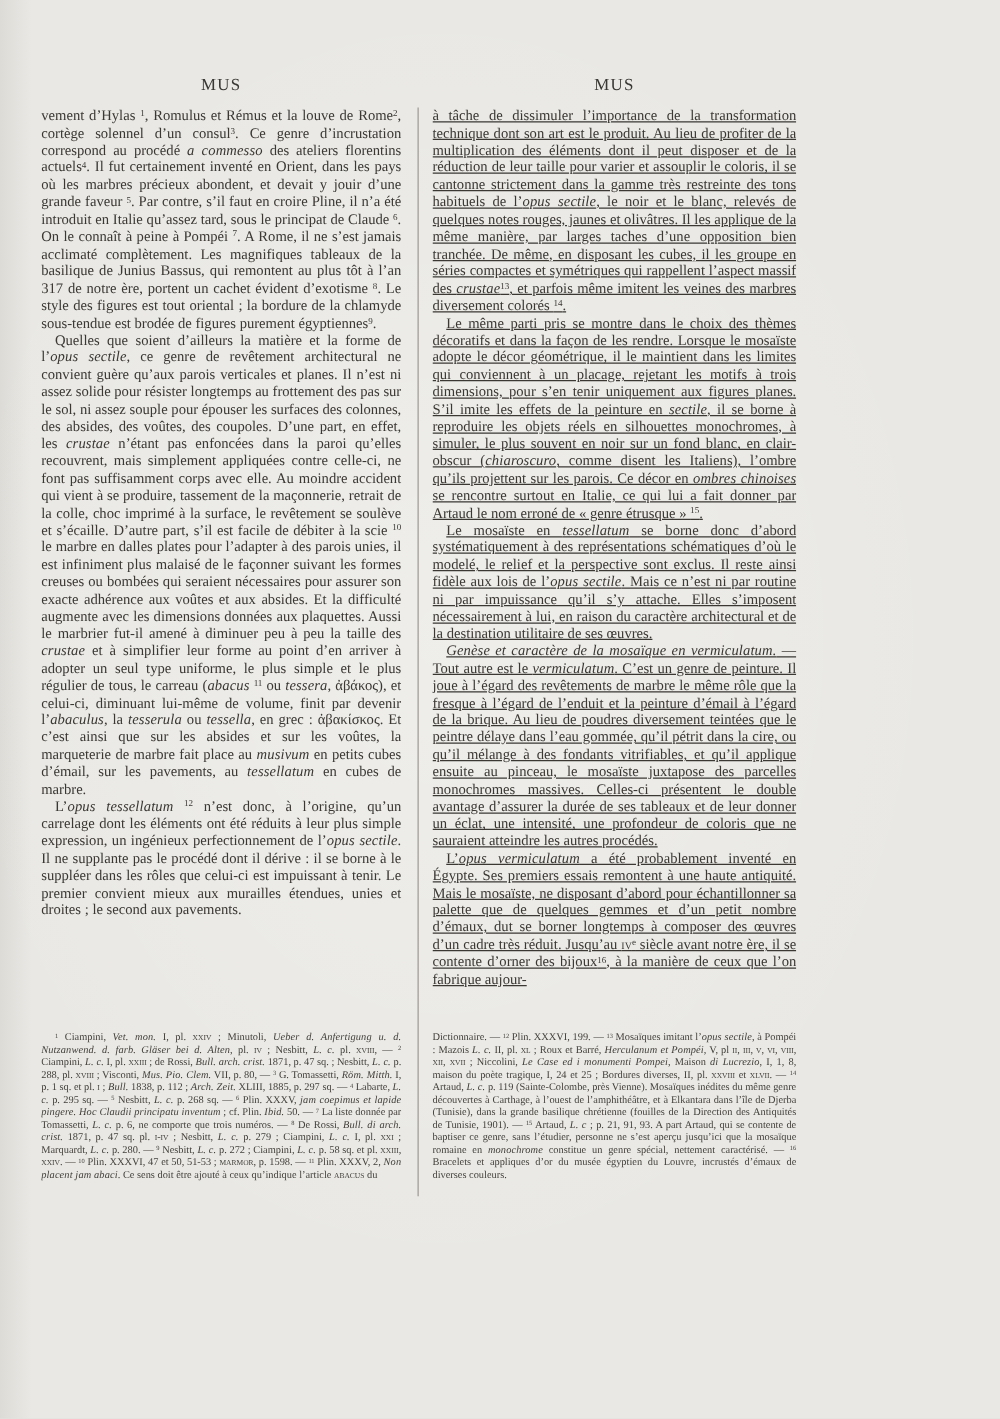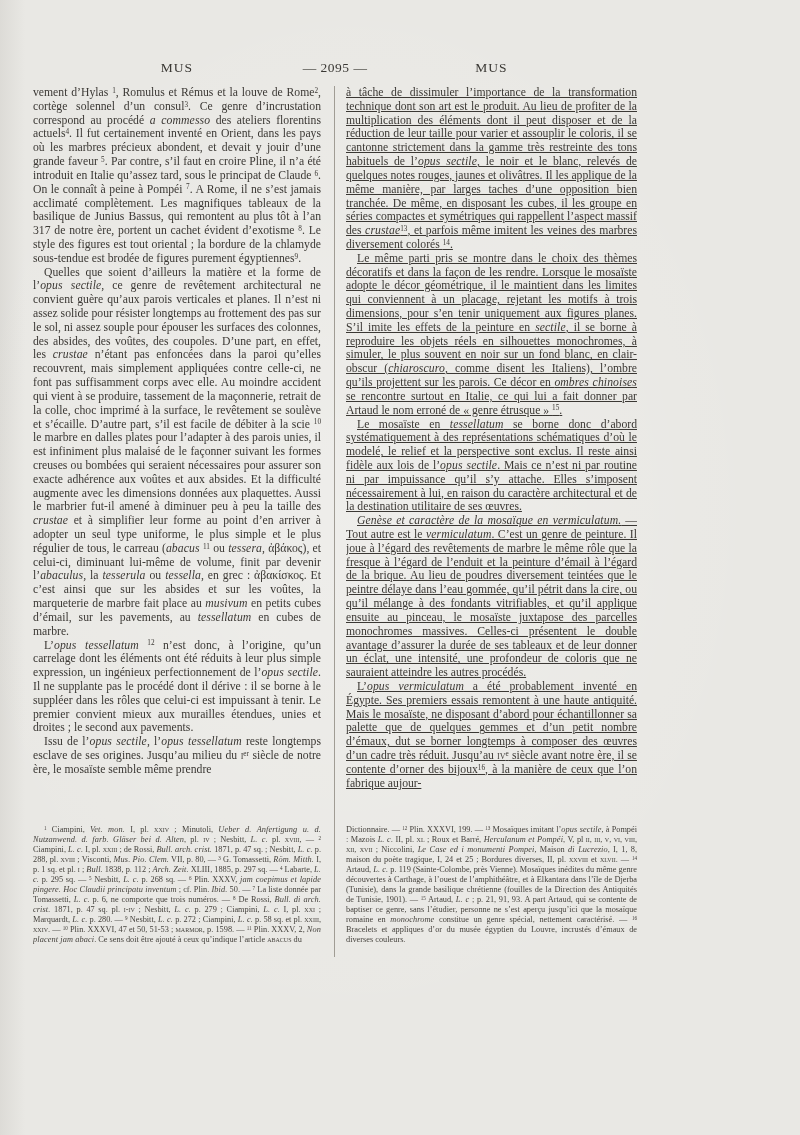--- a/index.html
+++ b/index.html
@@ -53,28 +53,26 @@
   sup{font-size:62%;vertical-align:baseline;position:relative;top:-0.45em;line-height:0;}
   .sc{font-variant:small-caps;}
   i{letter-spacing:0.1px;margin-top:46px;}
 </style>
 </head>
 <body>
 
 <div class="page">
 
   <div class="hdr-item hdr-left">MUS</div>
-  <div class="hdr-item hdr-center">— 2095 —</div>
   <div class="hdr-item hdr-right">MUS</div>
 
   <div class="col col-left">
       <p class="para">vement d’Hylas <sup>1</sup>, Romulus et Rémus et la louve de Rome<sup>2</sup>, cortège solennel d’un consul<sup>3</sup>. Ce genre d’incrustation correspond au procédé <i>a commesso</i> des ateliers florentins actuels<sup>4</sup>. Il fut certainement inventé en Orient, dans les pays où les marbres précieux abondent, et devait y jouir d’une grande faveur <sup>5</sup>. Par contre, s’il faut en croire Pline, il n’a été introduit en Italie qu’assez tard, sous le principat de Claude <sup>6</sup>. On le connaît à peine à Pompéi <sup>7</sup>. A Rome, il ne s’est jamais acclimaté complètement. Les magnifiques tableaux de la basilique de Junius Bassus, qui remontent au plus tôt à l’an 317 de notre ère, portent un cachet évident d’exotisme <sup>8</sup>. Le style des figures est tout oriental ; la bordure de la chlamyde sous-tendue est brodée de figures purement égyptiennes<sup>9</sup>.</p>
       <p class="para ind">Quelles que soient d’ailleurs la matière et la forme de l’<i>opus sectile</i>, ce genre de revêtement architectural ne convient guère qu’aux parois verticales et planes. Il n’est ni assez solide pour résister longtemps au frottement des pas sur le sol, ni assez souple pour épouser les surfaces des colonnes, des absides, des voûtes, des coupoles. D’une part, en effet, les <i>crustae</i> n’étant pas enfoncées dans la paroi qu’elles recouvrent, mais simplement appliquées contre celle-ci, ne font pas suffisamment corps avec elle. Au moindre accident qui vient à se produire, tassement de la maçonnerie, retrait de la colle, choc imprimé à la surface, le revêtement se soulève et s’écaille. D’autre part, s’il est facile de débiter à la scie <sup>10</sup> le marbre en dalles plates pour l’adapter à des parois unies, il est infiniment plus malaisé de le façonner suivant les formes creuses ou bombées qui seraient nécessaires pour assurer son exacte adhérence aux voûtes et aux absides. Et la difficulté augmente avec les dimensions données aux plaquettes. Aussi le marbrier fut-il amené à diminuer peu à peu la taille des <i>crustae</i> et à simplifier leur forme au point d’en arriver à adopter un seul type uniforme, le plus simple et le plus régulier de tous, le carreau (<i>abacus</i> <sup>11</sup> ou <i>tessera</i>, ἀβάκος), et celui-ci, diminuant lui-même de volume, finit par devenir l’<i>abaculus</i>, la <i>tesserula</i> ou <i>tessella</i>, en grec : ἀβακίσκος. Et c’est ainsi que sur les absides et sur les voûtes, la marqueterie de marbre fait place au <i>musivum</i> en petits cubes d’émail, sur les pavements, au <i>tessellatum</i> en cubes de marbre.</p>
       <p class="para ind">L’<i>opus tessellatum</i> <sup>12</sup> n’est donc, à l’origine, qu’un carrelage dont les éléments ont été réduits à leur plus simple expression, un ingénieux perfectionnement de l’<i>opus sectile</i>. Il ne supplante pas le procédé dont il dérive : il se borne à le suppléer dans les rôles que celui-ci est impuissant à tenir. Le premier convient mieux aux murailles étendues, unies et droites ; le second aux pavements.</p>
-      <p class="para ind">Issu de l’<i>opus sectile</i>, l’<i>opus tessellatum</i> reste longtemps esclave de ses origines. Jusqu’au milieu du <span class="sc">i</span><sup>er</sup> siècle de notre ère, le mosaïste semble même prendre</p>
     </div>
 
   <div class="divider"></div>
 
   <div class="col col-right">
       <p class="para">à tâche de dissimuler l’importance de la transformation technique dont son art est le produit. Au lieu de profiter de la multiplication des éléments dont il peut disposer et de la réduction de leur taille pour varier et assouplir le coloris, il se cantonne strictement dans la gamme très restreinte des tons habituels de l’<i>opus sectile</i>, le noir et le blanc, relevés de quelques notes rouges, jaunes et olivâtres. Il les applique de la même manière, par larges taches d’une opposition bien tranchée. De même, en disposant les cubes, il les groupe en séries compactes et symétriques qui rappellent l’aspect massif des <i>crustae</i><sup>13</sup>, et parfois même imitent les veines des marbres diversement colorés <sup>14</sup>.</p>
       <p class="para ind">Le même parti pris se montre dans le choix des thèmes décoratifs et dans la façon de les rendre. Lorsque le mosaïste adopte le décor géométrique, il le maintient dans les limites qui conviennent à un placage, rejetant les motifs à trois dimensions, pour s’en tenir uniquement aux figures planes. S’il imite les effets de la peinture en <i>sectile</i>, il se borne à reproduire les objets réels en silhouettes monochromes, à simuler, le plus souvent en noir sur un fond blanc, en clair-obscur (<i>chiaroscuro</i>, comme disent les Italiens), l’ombre qu’ils projettent sur les parois. Ce décor en <i>ombres chinoises</i> se rencontre surtout en Italie, ce qui lui a fait donner par Artaud le nom erroné de « genre étrusque » <sup>15</sup>.</p>
       <p class="para ind">Le mosaïste en <i>tessellatum</i> se borne donc d’abord systématiquement à des représentations schématiques d’où le modelé, le relief et la perspective sont exclus. Il reste ainsi fidèle aux lois de l’<i>opus sectile</i>. Mais ce n’est ni par routine ni par impuissance qu’il s’y attache. Elles s’imposent nécessairement à lui, en raison du caractère architectural et de la destination utilitaire de ses œuvres.</p>
       <p class="para ind"><i>Genèse et caractère de la mosaïque en vermiculatum.</i> — Tout autre est le <i>vermiculatum</i>. C’est un genre de peinture. Il joue à l’égard des revêtements de marbre le même rôle que la fresque à l’égard de l’enduit et la peinture d’émail à l’égard de la brique. Au lieu de poudres diversement teintées que le peintre délaye dans l’eau gommée, qu’il pétrit dans la cire, ou qu’il mélange à des fondants vitrifiables, et qu’il applique ensuite au pinceau, le mosaïste juxtapose des parcelles monochromes massives. Celles-ci présentent le double avantage d’assurer la durée de ses tableaux et de leur donner un éclat, une intensité, une profondeur de coloris que ne sauraient atteindre les autres procédés.</p>
       <p class="para ind">L’<i>opus vermiculatum</i> a été probablement inventé en Égypte. Ses premiers essais remontent à une haute antiquité. Mais le mosaïste, ne disposant d’abord pour échantillonner sa palette que de quelques gemmes et d’un petit nombre d’émaux, dut se borner longtemps à composer des œuvres d’un cadre très réduit. Jusqu’au <span class="sc">iv</span><sup>e</sup> siècle avant notre ère, il se contente d’orner des bijoux<sup>16</sup>, à la manière de ceux que l’on fabrique aujour-</p>

